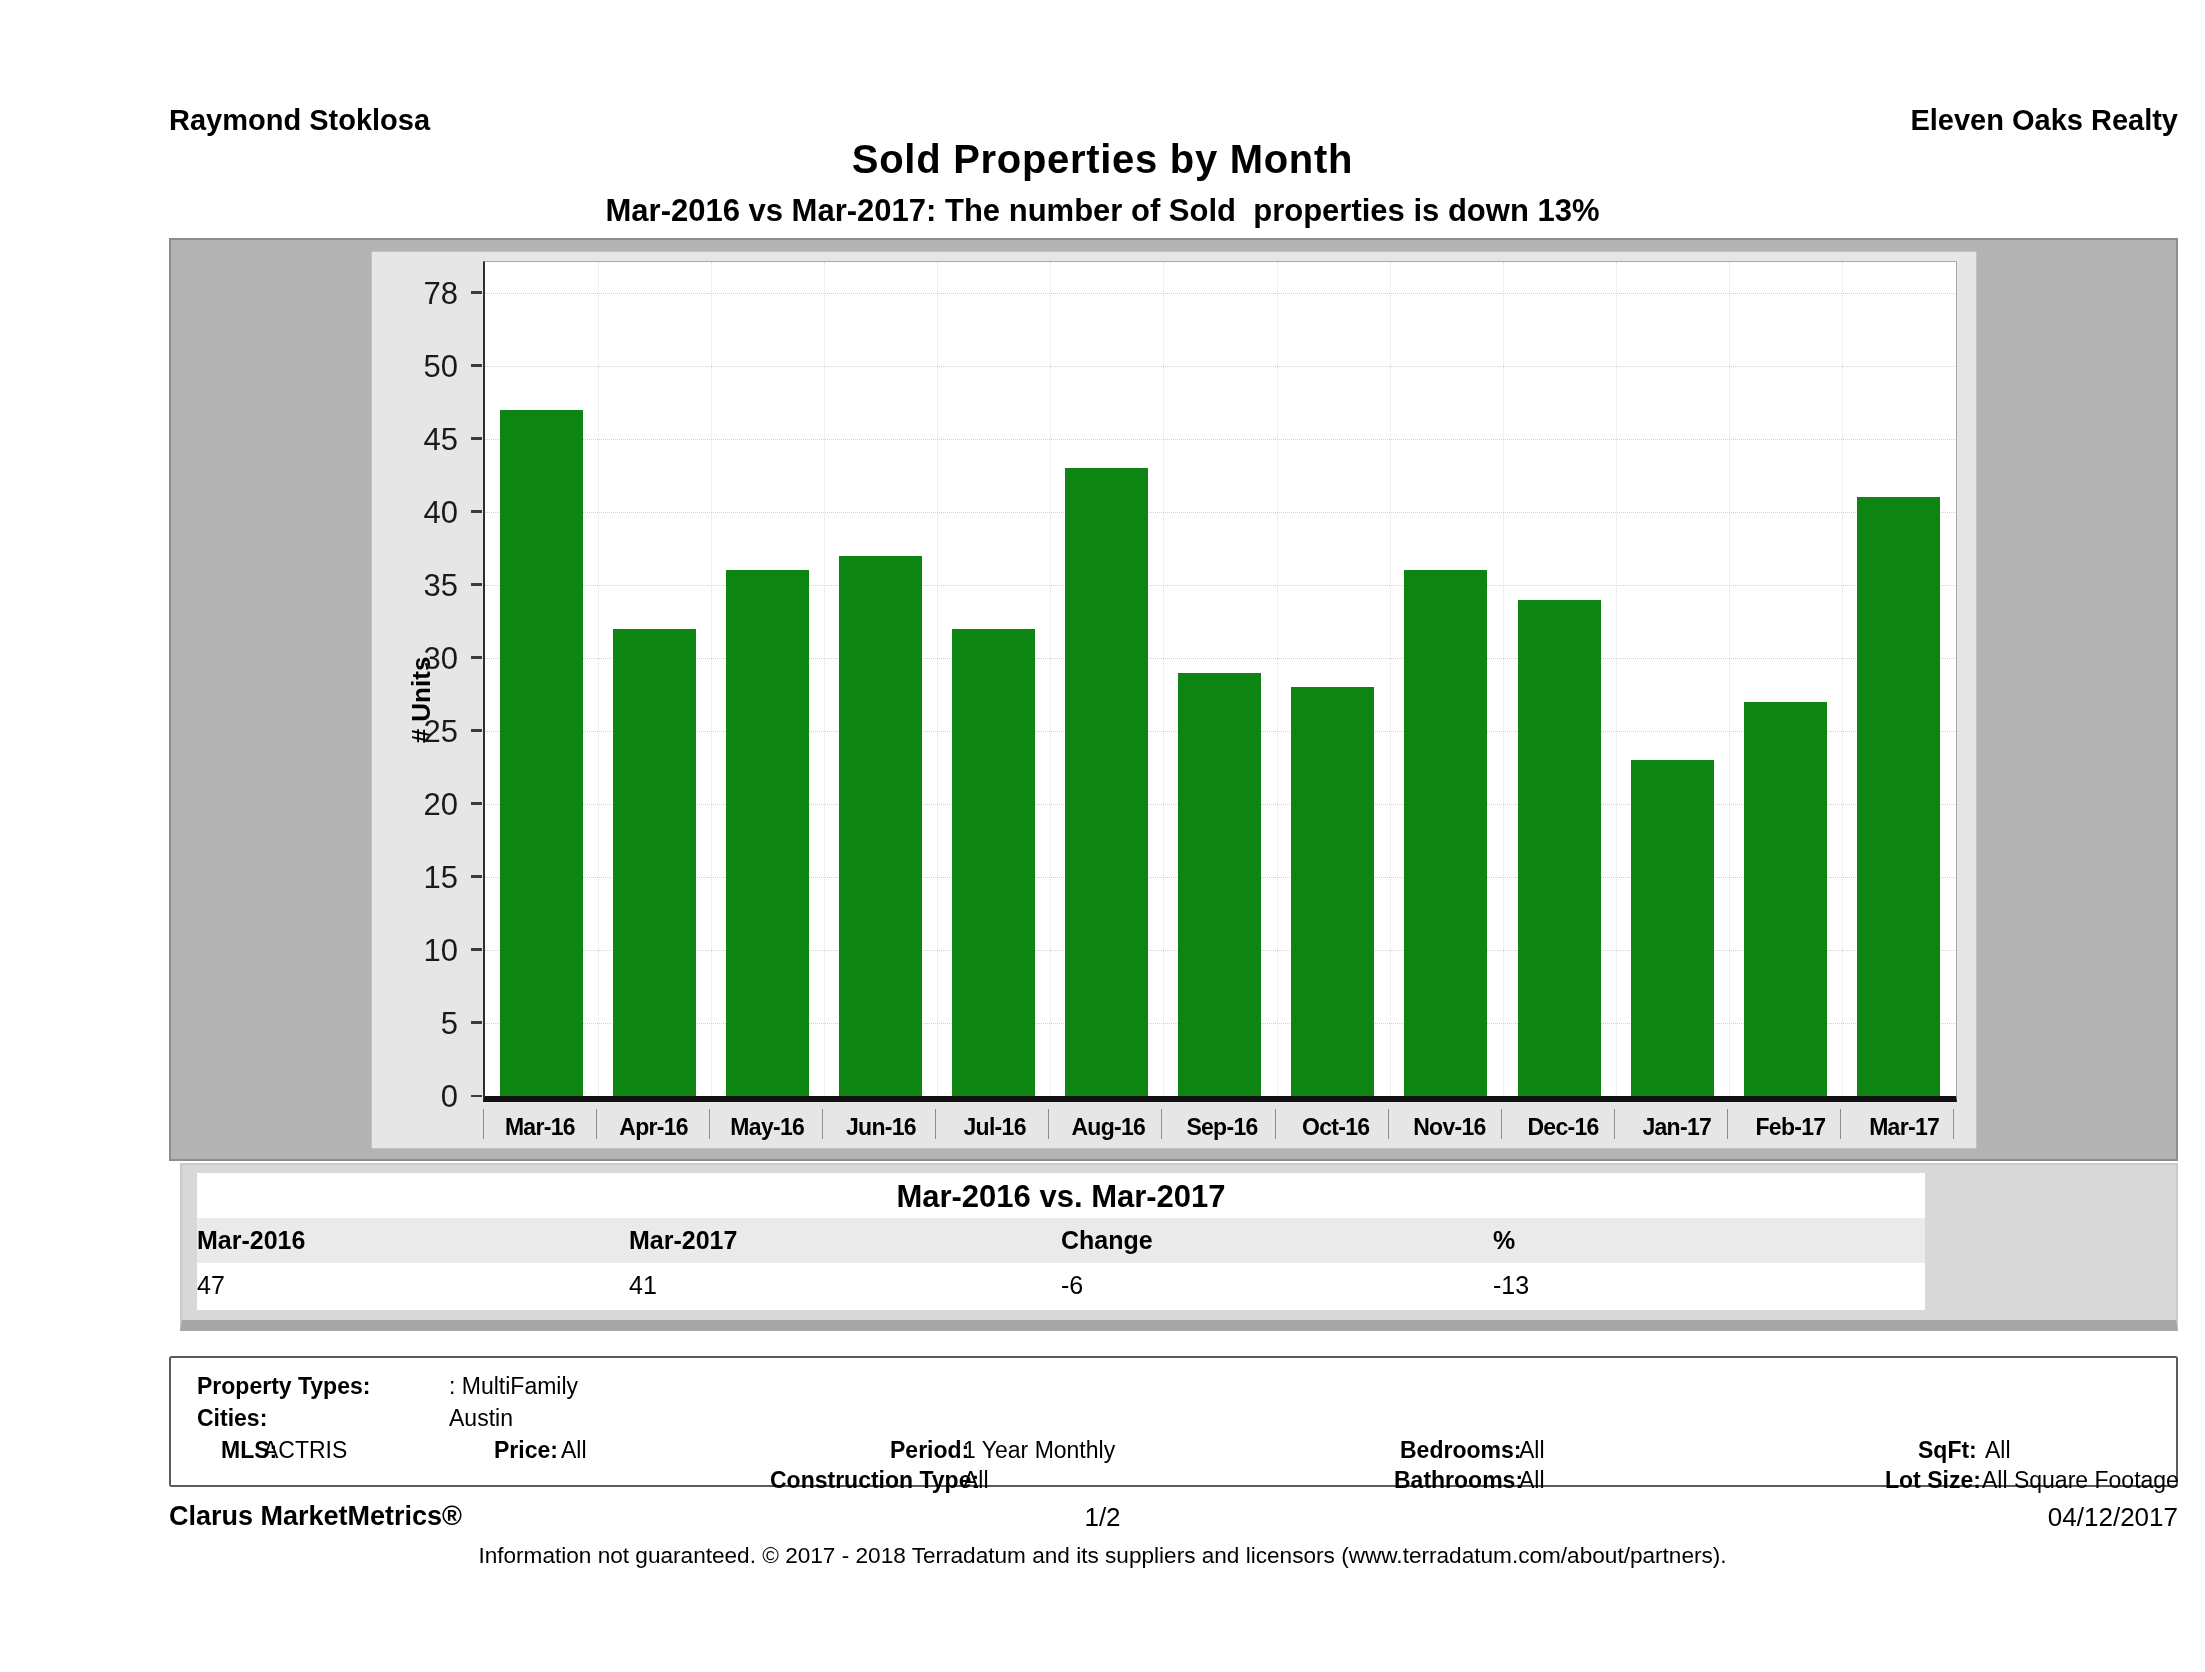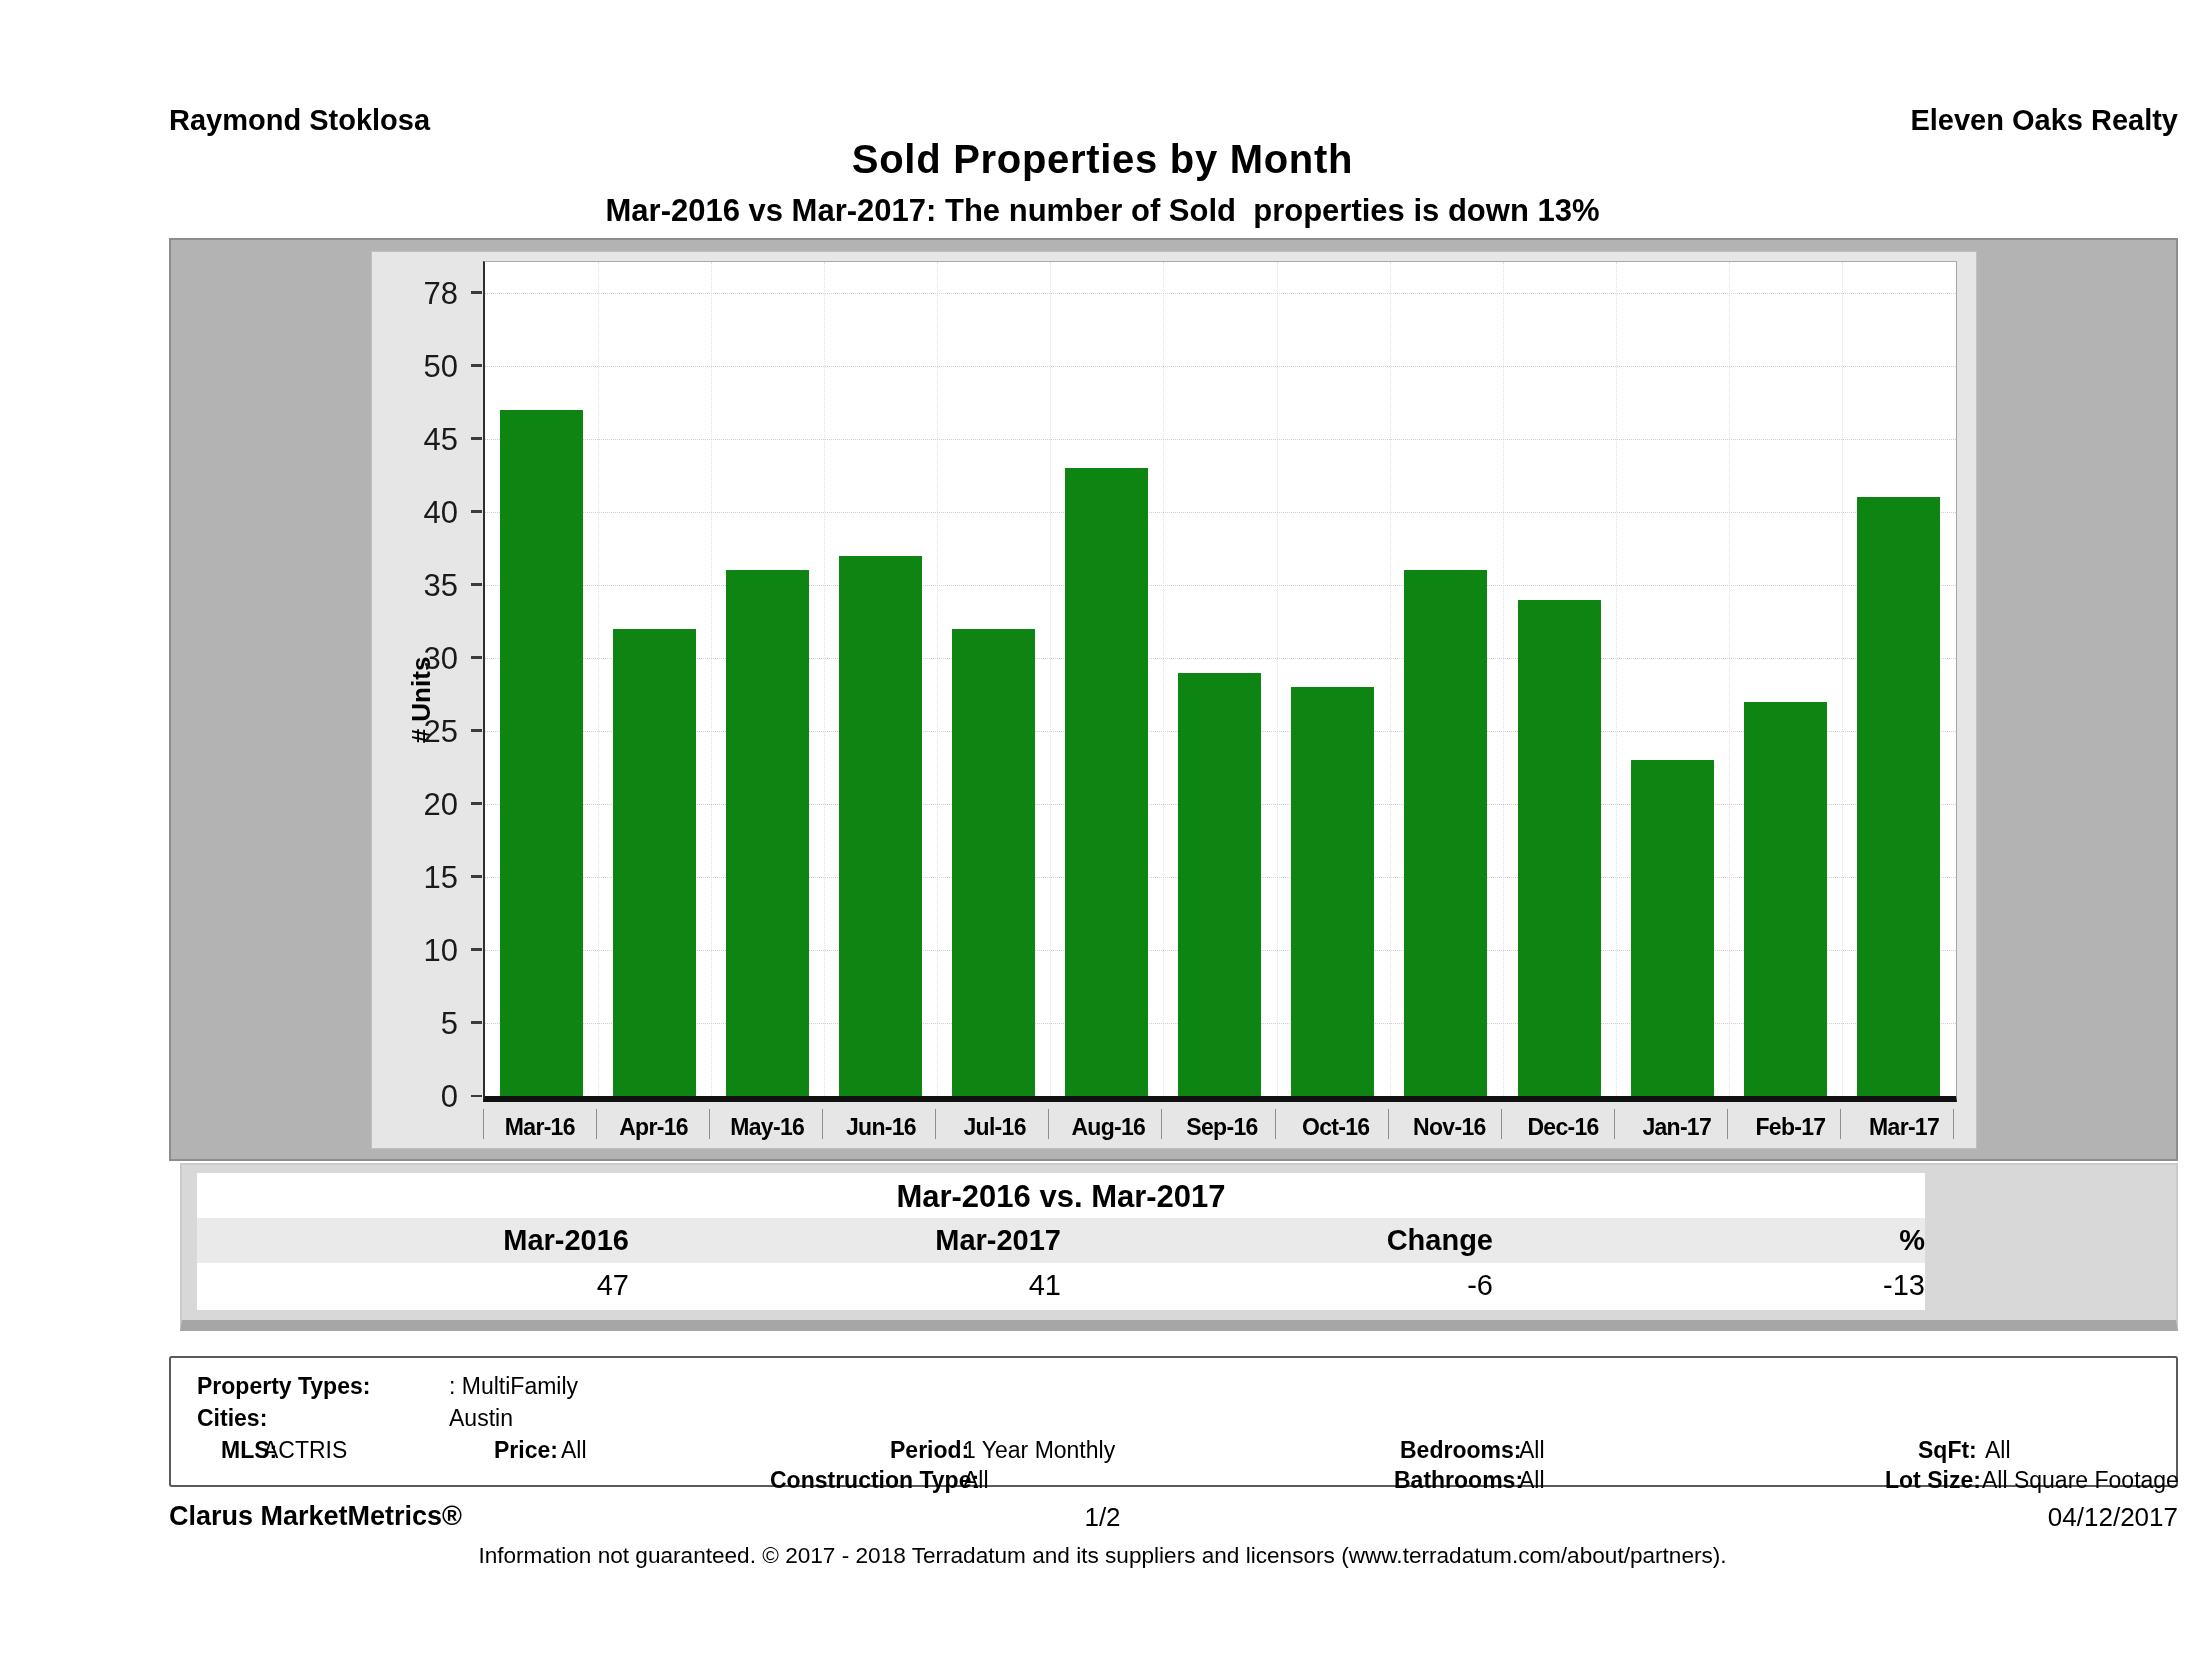--- a/index.html
+++ b/index.html
@@ -42,38 +42,39 @@
   .ytick-label { position:absolute; left:-130px; width:103px; text-align:right;
                  font-size:31px; color:#1a1a1a; line-height:31px; }
   .y-axis-title {
     position:absolute; left:5.5px; top:50%;
     transform:translateY(-50%) rotate(-90deg); transform-origin:center;
     font-size:26px; font-weight:bold; white-space:nowrap;
   }
   .xstrip {
     position:absolute; left:111px; top:856px; width:1478px; height:40px;
     display:flex;
+    justify-content:center;
   }
   .xcell { flex:1 1 0; text-align:center; font-size:23px; font-weight:bold;
            padding-top:5.5px; letter-spacing:-0.7px; }
   .xtick { position:absolute; top:1.4px; width:1.4px; height:30px; background:#8f8f8f; }
 
   
   .cmp-panel {
     position:absolute; left:180px; top:1163px; width:1998px; height:168px;
     background:#d8d8d8; border:2.1px solid #cacaca; border-bottom:11px solid #a6a6a6;
   }
   .cmp-table {
     position:absolute; left:15px; top:8.2px; width:1728px; height:137px; background:#fff;
   }
   .cmp-title { height:45px; background:#fff; text-align:center; font-size:31px;
                font-weight:bold; line-height:48px; }
   .cmp-head  { height:45px; background:#eaeaea; display:flex; }
   .cmp-vals  { height:44px; background:#fff; display:flex; }
-  .cmp-cell  { flex:1 1 0; text-align:right; font-size:29px; line-height:45px;padding-left:12px; }
+  .cmp-cell  { flex:1 1 0; text-align:left; font-size:25px; line-height:45px; }
   .cmp-head .cmp-cell { font-weight:bold; }
   .arrow-box {
     position:absolute; left:1770px; top:8.2px; width:185px; height:142px;
     background:#fff; border:0.7px solid #e2e2e2;
   }
   .arrow-box svg { position:absolute; left:50%; top:50%; transform:translate(-50%,-50%); }
   .arrow-label { font-family:"Liberation Sans", sans-serif; font-weight:bold; fill:#fff; font-size:17px; }
 
   
   .info-box {

